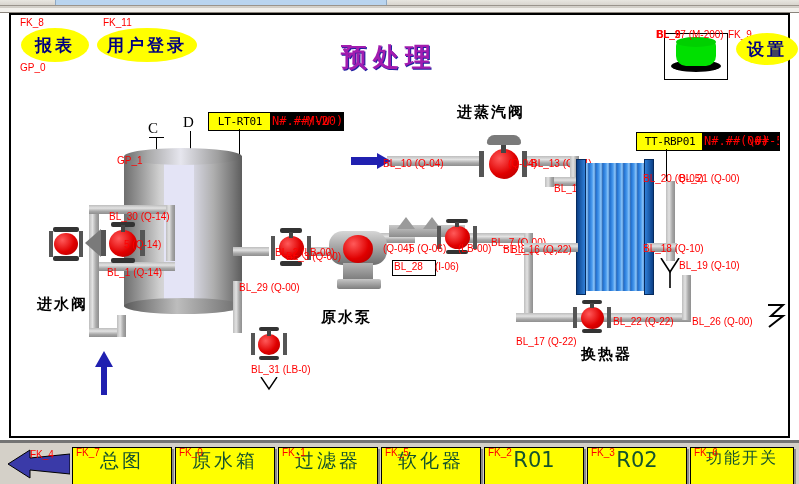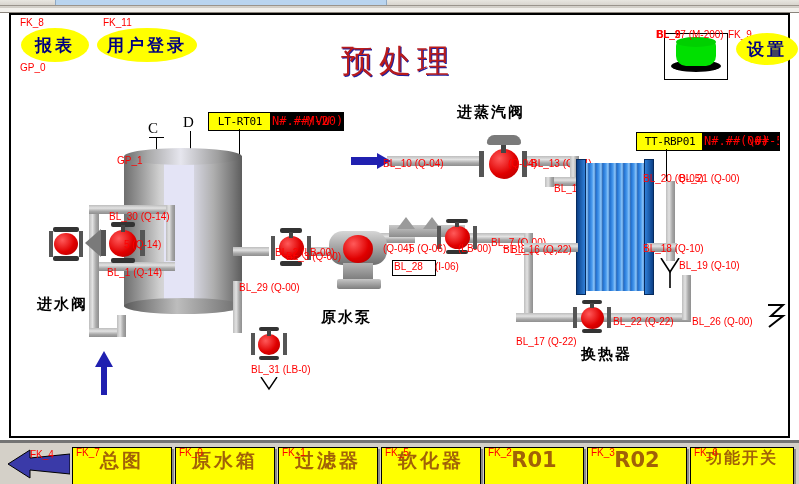--- a/index.html
+++ b/index.html
@@ -13,33 +13,33 @@
   .chrome-tab{position:absolute;left:55px;top:0;width:330px;height:6px;background:#b9d4ef;border-left:1px solid #8fa9c4;border-right:1px solid #8fa9c4;}
   .chrome-bar2{position:absolute;left:0;top:8px;width:799px;height:4px;background:#f2f0ec;border-bottom:1px solid #8a847c;}
 
   
   #canvas{position:absolute;left:9px;top:13px;width:781px;height:425px;background:#ffffff;border:2px solid #000;box-sizing:border-box;}
 
   
   #toolbar{position:absolute;left:0;top:440px;width:799px;height:44px;background:#d4d0c8;border-top:3px solid #737373;}
   .navbtn{position:absolute;top:4px;height:48px;background:#ffff00;border:1px solid #000;box-sizing:border-box;
           box-shadow:2px 2px 0 #8a8a8a; display:flex;align-items:flex-start;justify-content:center;}
-  .navbtn .lbl{font-family:"DejaVu Sans","Liberation Sans",sans-serif;font-size:19px;color:#a16207;letter-spacing:3px;font-weight:700;}
+  .navbtn .lbl{font-family:"DejaVu Sans","Liberation Sans",sans-serif;font-size:19px;color:#14532d;letter-spacing:3px;font-weight:400;}
   .navbtn .lbl.ascii{letter-spacing:0px;font-size:21px;}
   .fk{position:absolute;left:3px;top:-1px;font-size:10px;color:#ff0000;font-family:"Liberation Sans",sans-serif;z-index:5;}
 
   .backbtn{position:absolute;left:8px;top:5px;width:62px;height:32px;}
 
   
   .ell{position:absolute;background:#ffff00;border-radius:50%;display:flex;align-items:center;justify-content:center;}
   .ell .lbl{font-family:"DejaVu Sans","Liberation Sans",sans-serif;font-size:17px;color:#000080;letter-spacing:3px;font-weight:600;}
   .tagred{position:absolute;font-size:10px;color:#ff0000;font-family:"Liberation Sans",sans-serif;white-space:nowrap;}
 
   #title{position:absolute;left:330px;top:25px;font-family:"DejaVu Sans","Liberation Sans",sans-serif;
-         font-size:32px;color:#b91c1c;letter-spacing:6px;font-weight:400;text-shadow:1px 1px 0 #2020a0;}
+         font-size:26px;color:#a21caf;letter-spacing:6px;font-weight:700;text-shadow:1px 1px 0 #2020a0;}
 
   
   #lampbox{position:absolute;left:653px;top:18px;width:62px;height:45px;border:1px solid #000;background:#fff;}
   #lampshadow{position:absolute;left:6px;top:26px;width:50px;height:12px;background:#000;border-radius:50%;}
   #lampbody{position:absolute;left:11px;top:6px;width:40px;height:26px;background:#00e000;border-radius:6px 6px 10px 10px;}
   #lamptop{position:absolute;left:11px;top:3px;width:40px;height:10px;background:#00d000;border-radius:50%;}
 
   
   #tank{position:absolute;left:113px;top:133px;width:118px;height:166px;}
   .tank-body{position:absolute;left:0;top:8px;width:118px;height:150px;

